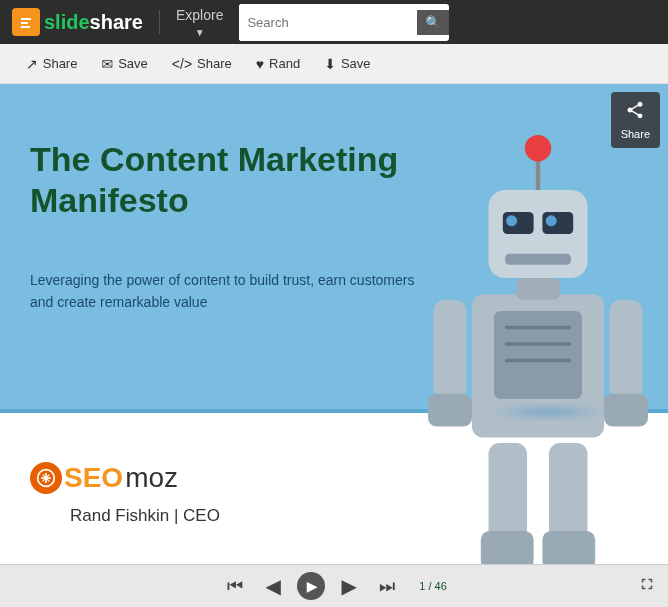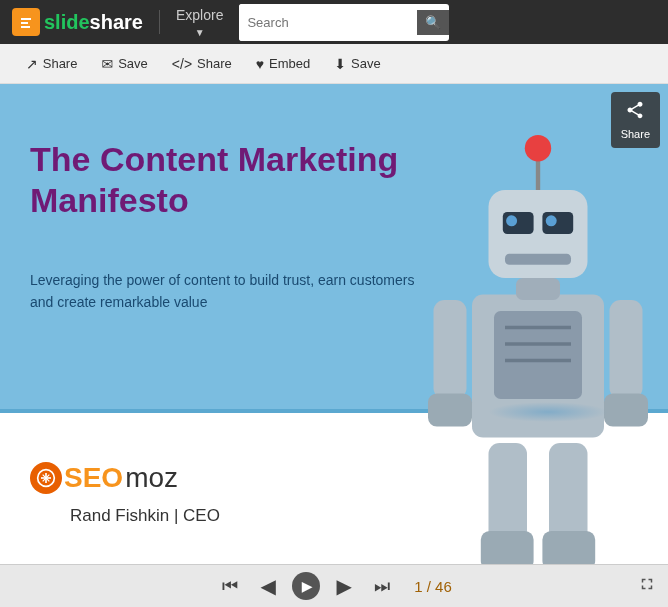--- a/index.html
+++ b/index.html
@@ -135,21 +135,21 @@
       z-index: 10;
     }
     #share-overlay-btn .share-icon-svg { font-size: 18px; }
 
     
     #slide-title {
       position: absolute;
       top: 55px;
       left: 30px;
       right: 220px;
-      color: #701a75;
+      color: #14532d;
       font-size: 34px;
       font-weight: bold;
       line-height: 1.2;
     }
     #slide-subtitle {
       position: absolute;
       top: 185px;
       left: 30px;
       right: 230px;
       color: #1a4a70;
@@ -236,22 +236,22 @@
       align-items: center;
       justify-content: center;
       border-radius: 50%;
     }
     .ctrl-btn.play {
       background: #555;
       color: white;
       font-size: 14px;
     }
     #page-info {
-      font-size: 15px;
-      color: #a16207;
+      font-size: 11px;
+      color: #14532d;
       margin-left: 8px;
     }
     #fullscreen-btn {
       position: absolute;
       right: 12px;
       background: none;
       border: none;
       cursor: pointer;
       color: #555;
       font-size: 16px;
@@ -306,21 +306,21 @@
   <button class="action-btn">
     <span class="action-icon">✉</span>
     <span>Save</span>
   </button>
   <button class="action-btn">
     <span class="action-icon">&lt;/&gt;</span>
     <span>Share</span>
   </button>
   <button class="action-btn">
     <span class="action-icon">♥</span>
-    <span>Embed</span>
+    <span>Rand</span>
   </button>
   <button class="action-btn">
     <span class="action-icon">⬇</span>
     <span>Save</span>
   </button>
 </div>
 
 <div id="slide-container">
 
   <button id="share-overlay-btn">

